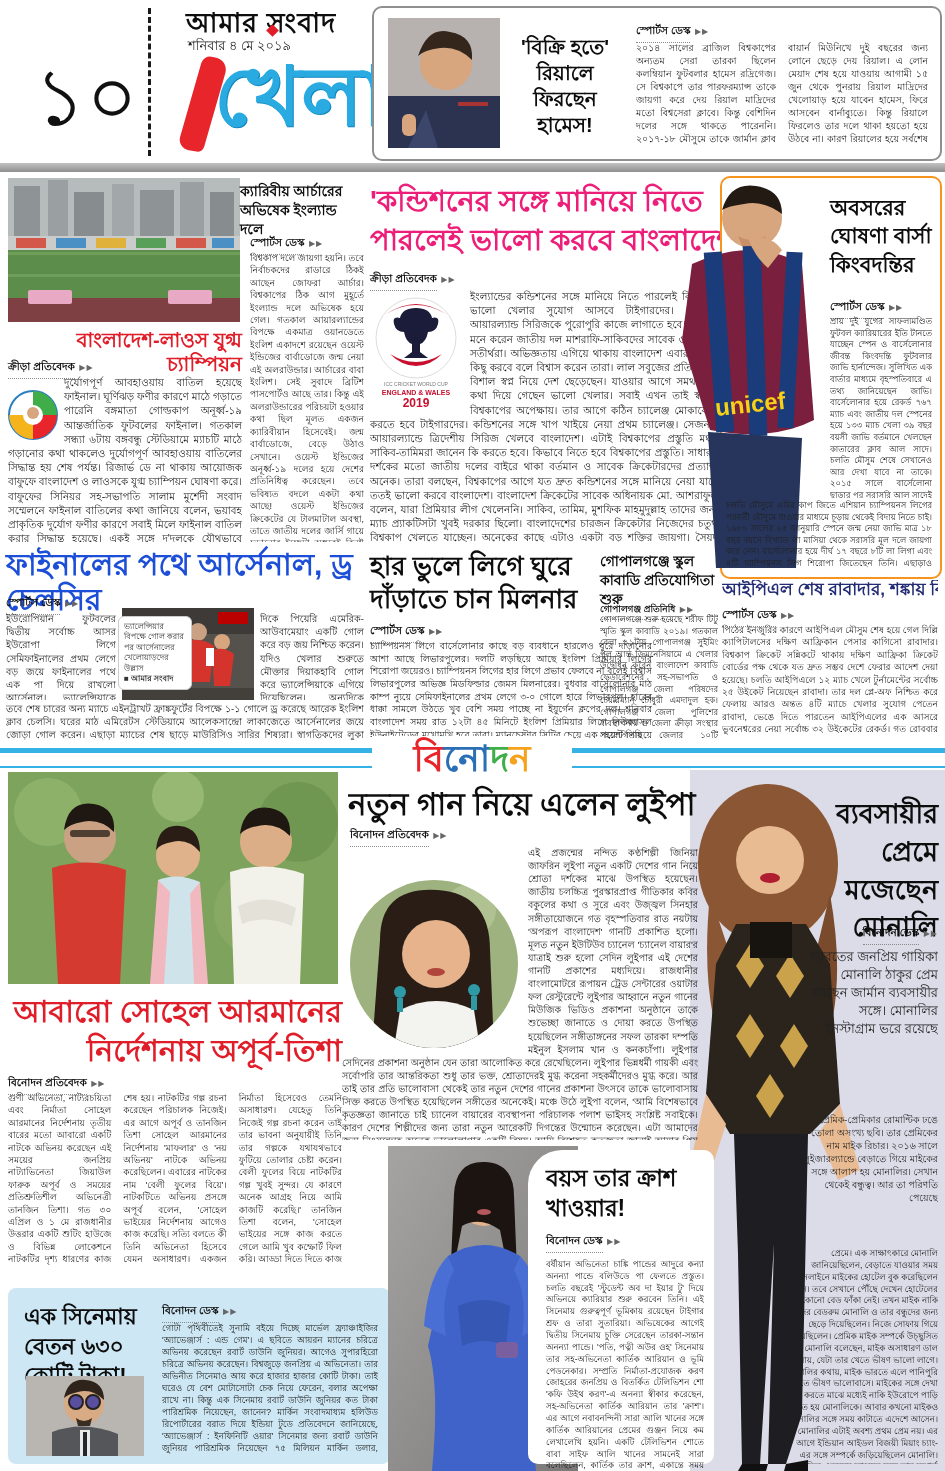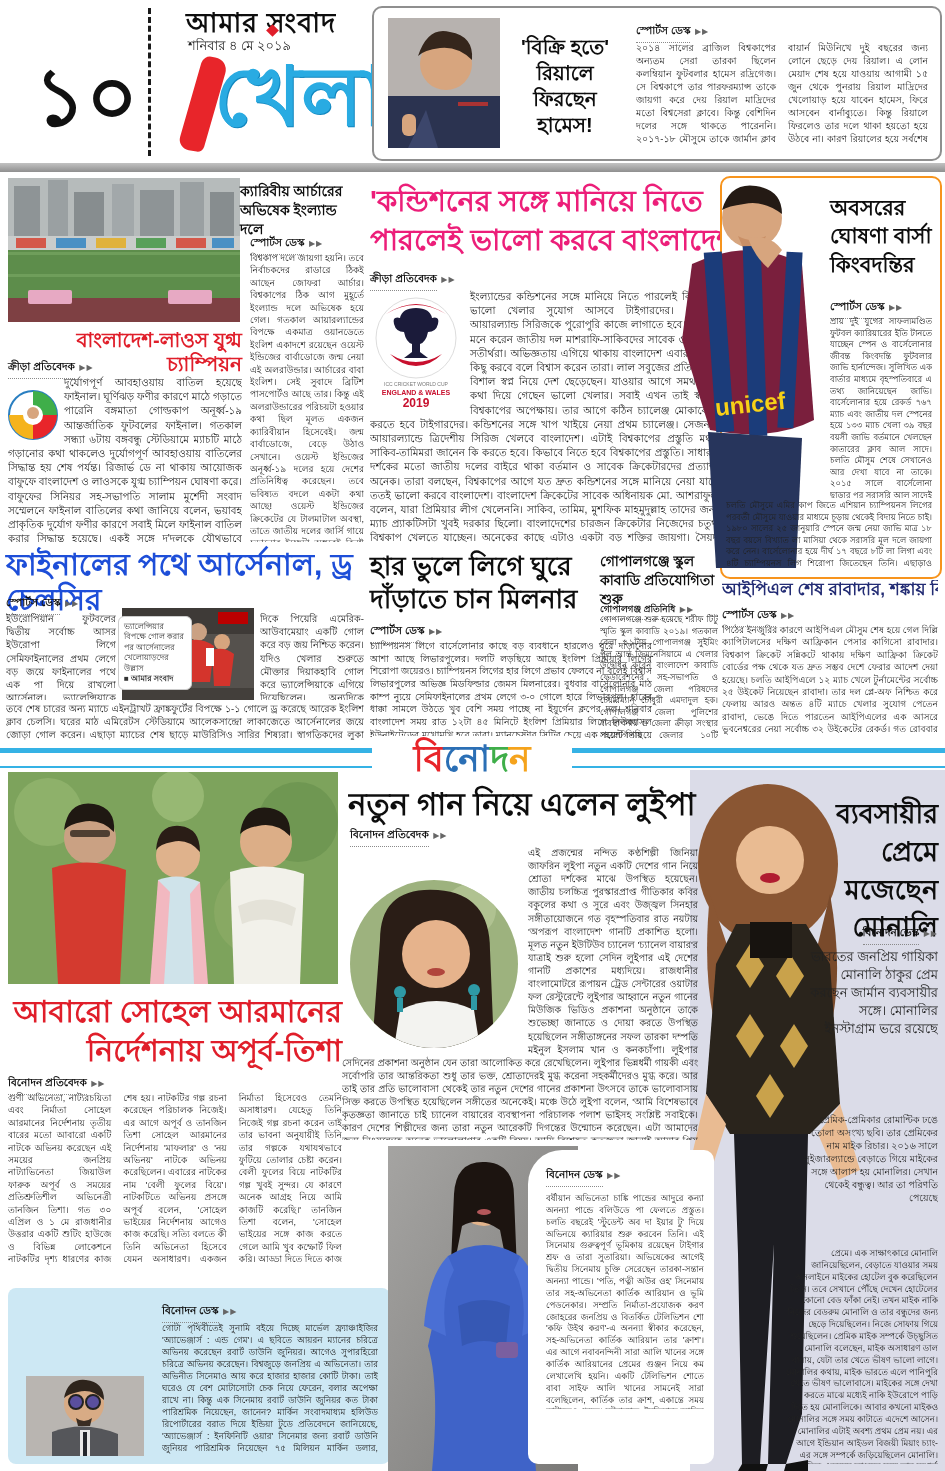--- a/index.html
+++ b/index.html
@@ -19,21 +19,21 @@
   .capbox{background:#fff;border:1px solid #ccc;border-radius:6px;font-size:8px;line-height:1.3;
           padding:5px;color:#333;}
   .grayBar{background:linear-gradient(#c2c2c2,#8f8f8f);}
   .blueLine{background:#35b2e5;}
   .dashedDiv{border-left:3px dashed #1a1a1a;}
   .colored-logo span{font-weight:bold;}
 </style>
 </head>
 <body>
 
-<div class="abs" style="left:34px;top:58px;font-size:80px;font-weight:bold;line-height:1;color:#111;">১০</div>
+<div class="abs" style="left:34px;top:58px;font-size:80px;font-weight:normal;line-height:1;color:#111;">১০</div>
 <div class="abs dashedDiv" style="left:148px;top:8px;height:148px;width:0;"></div>
 <div class="abs" style="left:186px;top:2px;font-size:27px;font-weight:900;color:#0d0d0d;letter-spacing:1px;">আমার সংবাদ</div>
 <div class="abs" style="left:268px;top:26px;width:9px;height:9px;background:#e01e2a;transform:rotate(45deg);"></div>
 <div class="abs" style="left:188px;top:36px;font-size:13px;color:#222;">শনিবার ৪ মে ২০১৯</div>
 <div class="abs" style="left:190px;top:56px;width:26px;height:96px;background:#e8252a;border-radius:8px 14px 6px 12px;transform:rotate(10deg) skewX(-6deg);"></div>
 <div class="abs" style="left:214px;top:48px;font-size:82px;font-weight:bold;color:#29abe2;line-height:1.2;text-shadow:1px 1px 0 #1287bf;">খেলা</div>
 <div class="abs grayBar" style="left:0;top:163px;width:945px;height:9px;"></div>
 
 <div class="abs" style="left:372px;top:6px;width:566px;height:151px;border:2px solid #8f8f8f;border-radius:10px;background:#fff;">
   <div class="abs photo" style="left:14px;top:10px;width:112px;height:130px;">
@@ -289,20 +289,21 @@
   </svg>
 </div>
 <h1 class="abs red" style="left:8px;top:992px;width:334px;font-size:30px;line-height:1.3;">আবারো সোহেল আরমানের নির্দেশনায় অপূর্ব-তিশা</h1>
 <div class="abs" style="left:8px;top:1072px;">
   <span class="byline">বিনোদন প্রতিবেদক</span>
   <span class="arr">▶▶</span>
 </div>
 <div class="abs bodytxt jt" style="left:8px;top:1092px;width:334px;height:186px;column-count:3;column-gap:12px;font-size:9px;">গুণী অভিনেতা, নাট্যরচয়িতা এবং নির্মাতা সোহেল আরমানের নির্দেশনায় তৃতীয় বারের মতো আবারো একটি নাটকে অভিনয় করেছেন এই সময়ের জনপ্রিয় নাট্যাভিনেতা জিয়াউল ফারুক অপূর্ব ও সময়ের প্রতিশ্রুতিশীল অভিনেত্রী তানজিন তিশা। গত ৩০ এপ্রিল ও ১ মে রাজধানীর উত্তরার একটি শুটিং হাউজে ও বিভিন্ন লোকেশনে নাটকটির দৃশ্য ধারণের কাজ শেষ হয়। নাটকটির গল্প রচনা করেছেন পরিচালক নিজেই। এর আগে অপূর্ব ও তানজিন তিশা সোহেল আরমানের নির্দেশনায় 'মাফলার' ও 'নয় অভিনয়' নাটকে অভিনয় করেছিলেন। এবারের নাটকের নাম 'বেলী ফুলের বিয়ে'। নাটকটিতে অভিনয় প্রসঙ্গে অপূর্ব বলেন, 'সোহেল ভাইয়ের নির্দেশনায় আগেও কাজ করেছি। সত্যি বলতে কী তিনি অভিনেতা হিসেবে যেমন অসাধারণ। একজন নির্মাতা হিসেবেও তেমনি অসাধারণ। যেহেতু তিনি নিজেই গল্প রচনা করেন তাই তার ভাবনা অনুযায়ীই তিনি তার গল্পকে যথাযথভাবে ফুটিয়ে তোলার চেষ্টা করেন। বেলী ফুলের বিয়ে নাটকটির গল্প খুবই সুন্দর। যে কারণে অনেক আগ্রহ নিয়ে আমি কাজটি করেছি।' তানজিন তিশা বলেন, 'সোহেল ভাইয়ের সঙ্গে কাজ করতে গেলে আমি খুব কম্ফোর্ট ফিল করি। আড্ডা দিতে দিতে কাজ করার মধ্যদিয়ে একটা আলাদা ভালোলাগা কাজ করে। যে কারণে কাজটাও অনেক ভালো হয়। আর অপূর্ব ভাইয়ার নির্দেশনাতেই আমি প্রথম কাজ করি, ব্যাকজেটেও নাটকে আমি শুধু মডেলিংই করি।' নির্মাতা সোহেল আরমান জানান, আগামী ঈদে 'বেলী ফুলের বিয়ে' নাটকটি একটি স্যাটেলাইট চ্যানেলে প্রচার হবে। এদিকে গেল অপূর্ব অভিনীত শিহাব শাহীন পরিচালিত ওয়েব সিরিজ 'অপরিচিতা', ইমরাউল রাফাতের 'শুধু তুমি', রাজের 'প্রে বয়' দর্শকের মধ্যে বেশ সাড়া ফেলে। ইমরাউল রাফাত পরিচালিত মোস্তফা কামাল রাজের 'রিয়েল হিরো', মাবরুর রশীদের 'এক্স ওয়াইফ', নাজমুল রায়ের 'অবশেষে', অমির 'এক্স গার্লফ্রেন্ড' নাটকগুলো আলোচনায় আসে।</div>
 
 <div class="abs" style="left:8px;top:1288px;width:382px;height:176px;background:#cde8f4;border-radius:8px;">
+  <h2 class="abs" style="left:16px;top:14px;width:130px;font-size:22px;line-height:1.35;color:#0d0d0d;">এক সিনেমায় বেতন ৬৩০ কোটি টাকা!</h2>
   <div class="abs photo" style="left:18px;top:88px;width:118px;height:80px;">
     <svg width="118" height="80" viewBox="0 0 118 80">
       <rect width="118" height="80" fill="#b9b5b1"></rect>
       <circle cx="58" cy="28" r="20" fill="#d8ab85"></circle>
       <path d="M38 22 Q42 2 60 4 Q78 6 78 24 Q66 12 52 16 Q42 18 38 22Z" fill="#2e241c"></path>
       <circle cx="50" cy="26" r="7" fill="#5a4f9e" stroke="#222" stroke-width="2"></circle>
       <circle cx="67" cy="26" r="7" fill="#5a4f9e" stroke="#222" stroke-width="2"></circle>
       <path d="M50 42 q8 6 16 0 l-2 8 l-12 0 Z" fill="#3a2d22"></path>
       <path d="M26 56 Q58 44 92 58 L92 80 L26 80 Z" fill="#55565a"></path>
       <rect x="54" y="54" width="10" height="26" fill="#e9e9e9"></rect>
@@ -330,18 +331,19 @@
     <path d="M66 48 Q68 14 98 16 Q126 18 126 50 L130 150 Q118 120 112 84 Q92 70 74 80 L62 140 Z" fill="#1c1410"></path>
     <ellipse cx="96" cy="66" rx="7" ry="3" fill="#b4575a"></ellipse>
     <path d="M60 110 Q96 88 132 110 L150 200 Q140 230 148 325 L44 325 Q52 240 40 200 Z" fill="#3f63c8"></path>
     <path d="M60 110 Q40 130 36 180 L58 190 Q52 150 66 124 Z" fill="#4a6fd4"></path>
     <path d="M132 110 Q152 130 156 180 L134 190 Q140 150 126 124 Z" fill="#4a6fd4"></path>
     <path d="M70 160 Q96 148 122 160 L118 200 Q96 190 74 200 Z" fill="#3658b4"></path>
     <rect x="108" y="196" width="22" height="16" rx="4" fill="#7a5fa0"></rect>
   </svg>
 </div>
 <div class="abs" style="left:528px;top:1150px;width:186px;height:314px;background:#fff;border-radius:34px 10px 10px 10px;padding:14px 10px 8px 18px;box-sizing:border-box;z-index:3;">
+  <h2 style="font-size:23px;line-height:1.3;color:#0d0d0d;margin-bottom:6px;">বয়স তার ক্রাশ খাওয়ার!</h2>
   <div style="margin-bottom:6px;">
     <span class="byline">বিনোদন ডেস্ক</span>
     <span class="arr">▶▶</span>
   </div>
   <div class="bodytxt jt" style="height:216px;font-size:8.6px;">বর্ষীয়ান অভিনেতা চাঙ্কি পান্ডের আদুরে কন্যা অনন্যা পান্ডে বলিউডে পা ফেলতে প্রস্তুত। চলতি বছরেই 'স্টুডেন্ট অব দা ইয়ার টু' দিয়ে অভিনয়ে ক্যারিয়ার শুরু করবেন তিনি। এই সিনেমায় গুরুত্বপূর্ণ ভূমিকায় রয়েছেন টাইগার শ্রফ ও তারা সুতারিয়া। অভিষেকের আগেই দ্বিতীয় সিনেমায় চুক্তি সেরেছেন তারকা-সন্তান অনন্যা পান্ডে। 'পতি, পত্নী অউর ওহ' সিনেমায় তার সহ-অভিনেতা কার্তিক আরিয়ান ও ভূমি পেডনেকার। সম্প্রতি নির্মাতা-প্রযোজক করণ জোহরের জনপ্রিয় ও বিতর্কিত টেলিভিশন শো 'কফি উইথ করণ'-এ অনন্যা স্বীকার করেছেন, সহ-অভিনেতা কার্তিক আরিয়ান তার 'ক্রাশ'। এর আগে নবাবনন্দিনী সারা আলি খানের সঙ্গে কার্তিক আরিয়ানের প্রেমের গুঞ্জন নিয়ে কম লেখালেখি হয়নি। একটি টেলিভিশন শোতে বাবা সাইফ আলি খানের সামনেই সারা বলেছিলেন, কার্তিক তার ক্রাশ, একান্তে সময় কাটাতেও প্রস্তুত। ঘটনাবশত, ইমতিয়াজ আলির 'লাভ আজকাল টু' ছবিতে কার্তিকের সঙ্গেই জুটি বাঁধছেন সারা। নবাগত অনন্যা পান্ডের সঙ্গে বেশ কয়েকবার ডিনার ডেটে দেখা গেছে কার্তিক আরিয়ানকে। এর পরেই বি-টাউনে কানাঘুষা শুরু সারা না অনন্যা, কার সঙ্গে প্রেম করতে ইচ্ছুক কার্তিক? ঘটনা এখানেই থেমে নেই, একবার কার্তিককে 'খুব কিউট' বলেছিলেন সারা আলি খান। এবার কার্তিককে 'ড্যাম কিউট' বললেন অনন্যা পান্ডে।</div>
 </div>
 
 </body></html>

